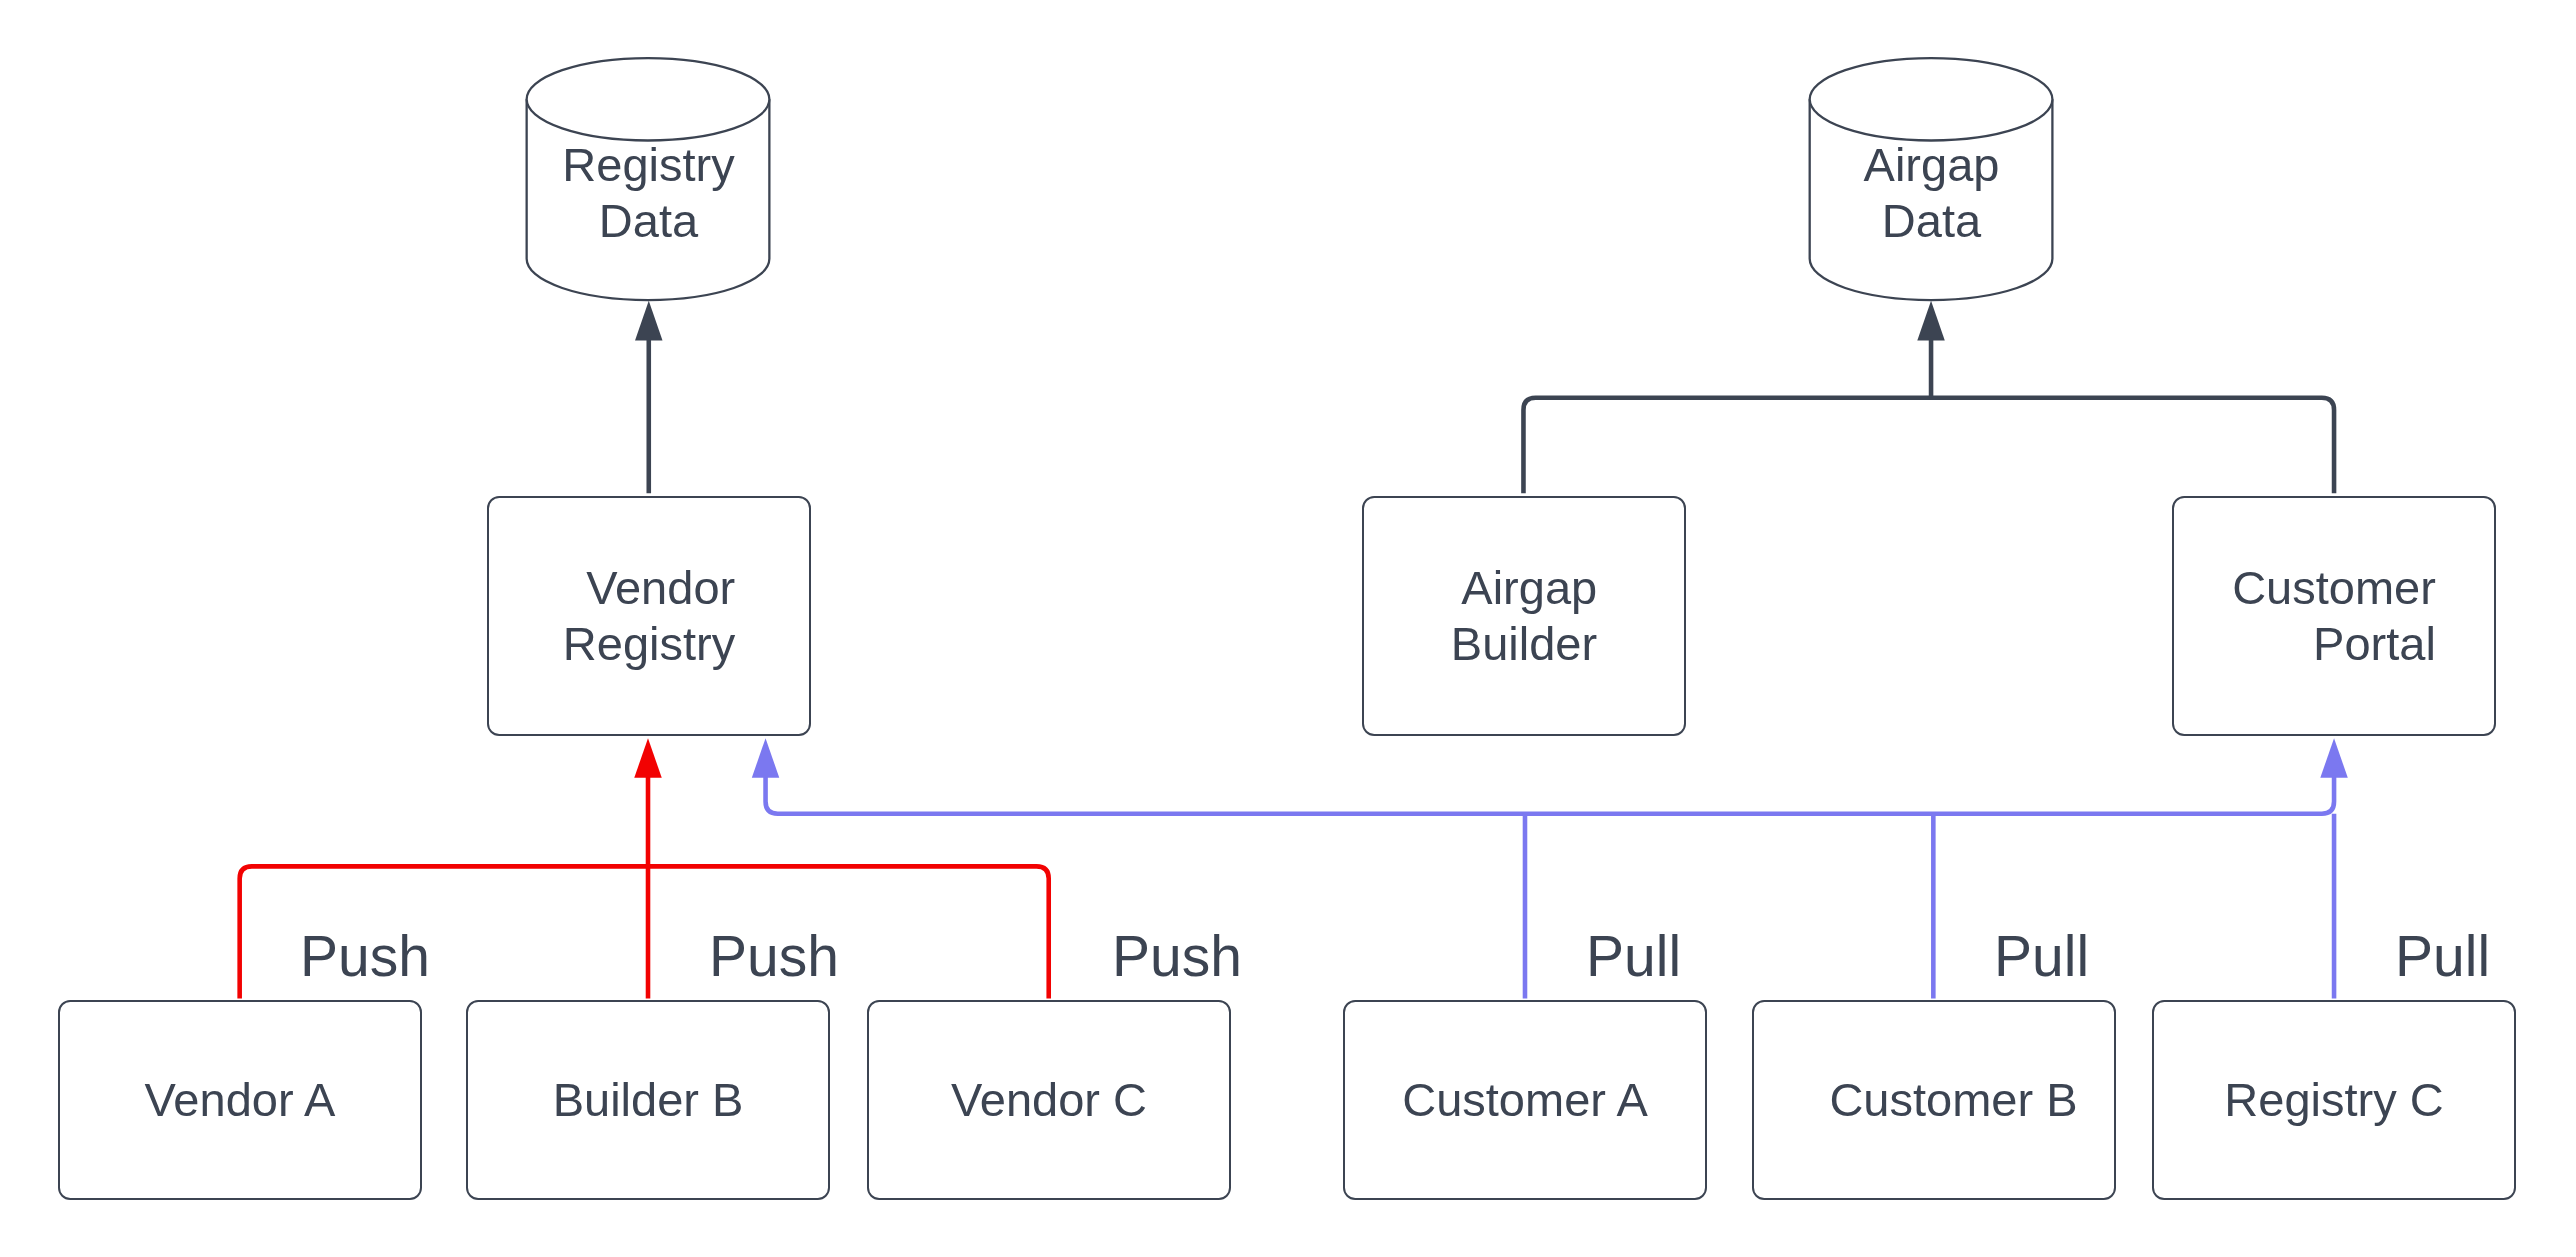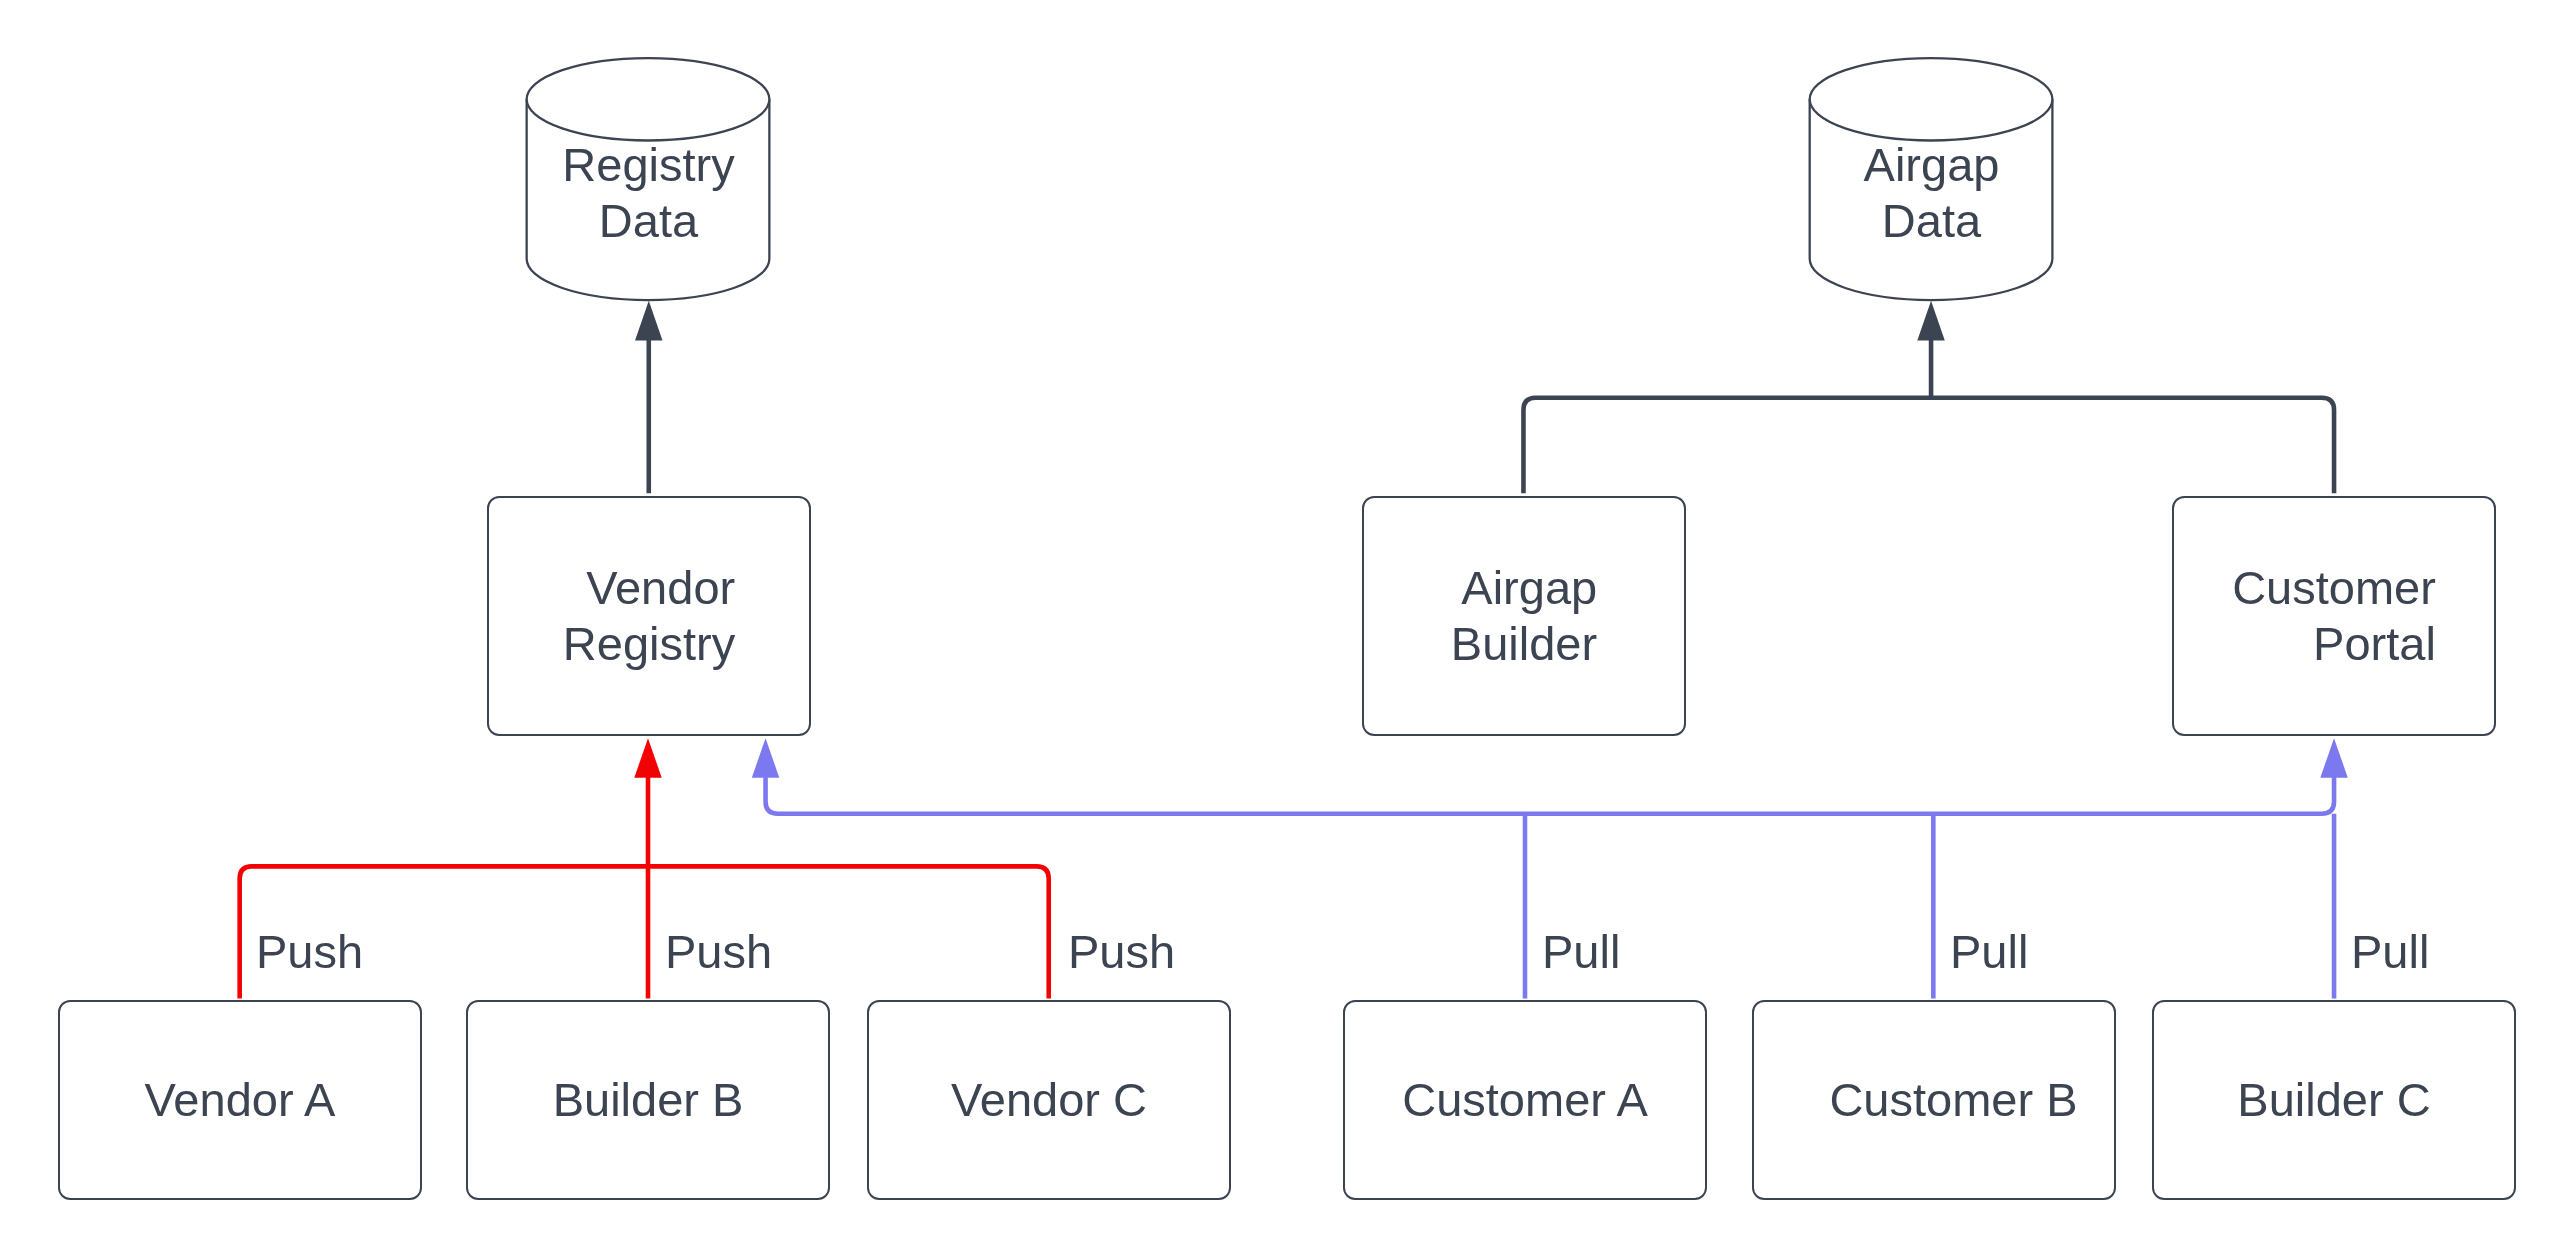--- a/index.html
+++ b/index.html
@@ -32,22 +32,23 @@
   }
   .cyl-label{
     position:absolute;
     display:flex;align-items:center;justify-content:center;
     text-align:center;
     font-size:47px;line-height:1.2;
     white-space:pre-line;
   }
   .edge-label{
     position:absolute;
-    font-size:47px;line-height:1;
+    font-size:57px;line-height:1;
     white-space:nowrap;
+    margin-left:44px;
   }
 </style>
 </head>
 <body>
 
 <div class="canvas">
 
   <svg class="edges" viewBox="0 0 3375 1648" xmlns="http://www.w3.org/2000/svg">
 
     <g stroke="#3c4452" stroke-width="3" fill="#ffffff">
@@ -93,21 +94,21 @@
   <div class="node" style="left:1362px;top:496px;width:324px;height:240px;">Airgap
 Builder</div>
   <div class="node" style="left:2172px;top:496px;width:324px;height:240px;">Customer
 Portal</div>
 
   <div class="node" style="left:58px;top:1000px;width:364px;height:200px;">Vendor A</div>
   <div class="node" style="left:466px;top:1000px;width:364px;height:200px;">Builder B</div>
   <div class="node" style="left:867px;top:1000px;width:364px;height:200px;">Vendor C</div>
   <div class="node" style="left:1343px;top:1000px;width:364px;height:200px;">Customer A</div>
   <div class="node" style="left:1752px;top:1000px;width:364px;height:200px;padding-left:39px;">Customer B</div>
-  <div class="node" style="left:2152px;top:1000px;width:364px;height:200px;">Builder C</div>
+  <div class="node" style="left:2152px;top:1000px;width:364px;height:200px;">Registry C</div>
 
   <div class="edge-label" style="left:256px;top:928px;">Push</div>
   <div class="edge-label" style="left:665px;top:928px;">Push</div>
   <div class="edge-label" style="left:1068px;top:928px;">Push</div>
   <div class="edge-label" style="left:1542px;top:928px;">Pull</div>
   <div class="edge-label" style="left:1950px;top:928px;">Pull</div>
   <div class="edge-label" style="left:2351px;top:928px;">Pull</div>
 
 </div>
 

